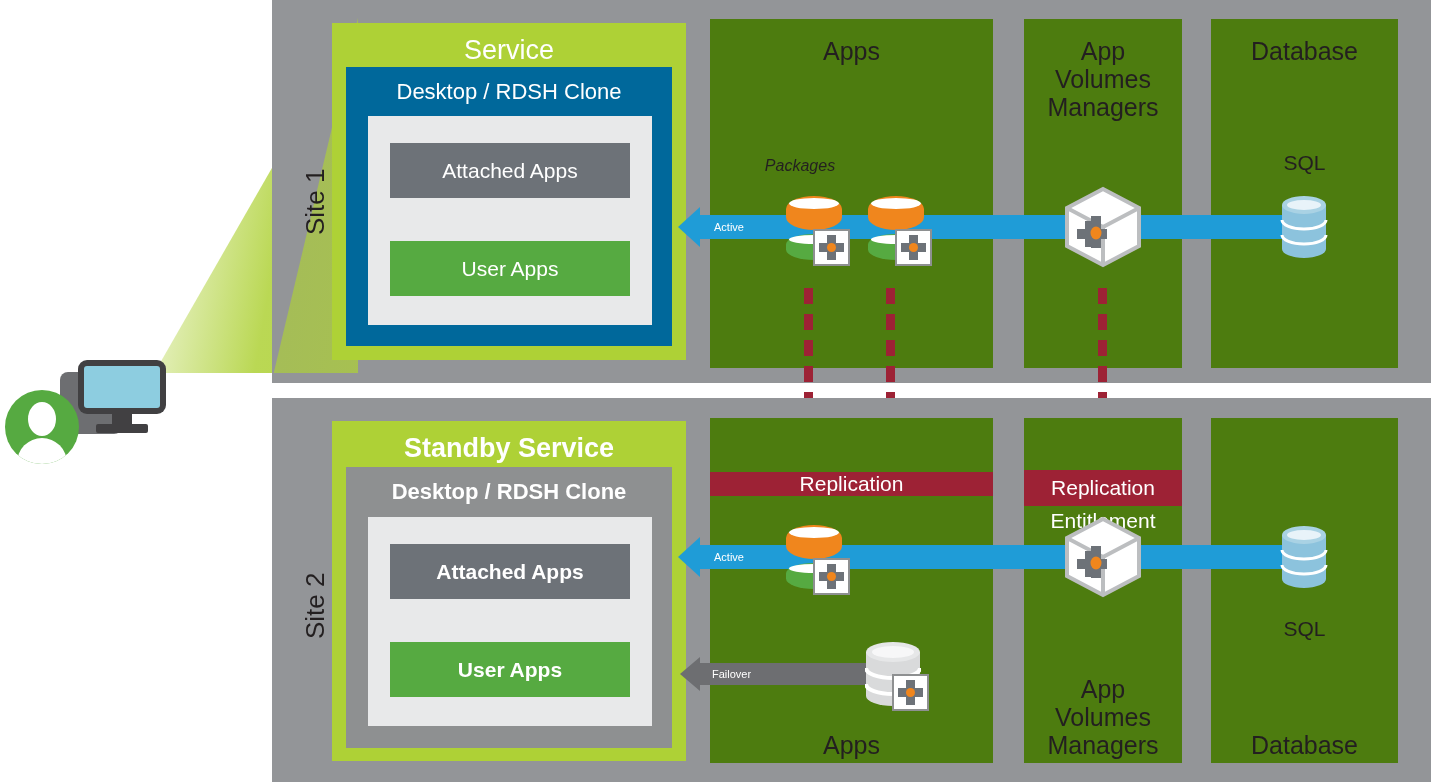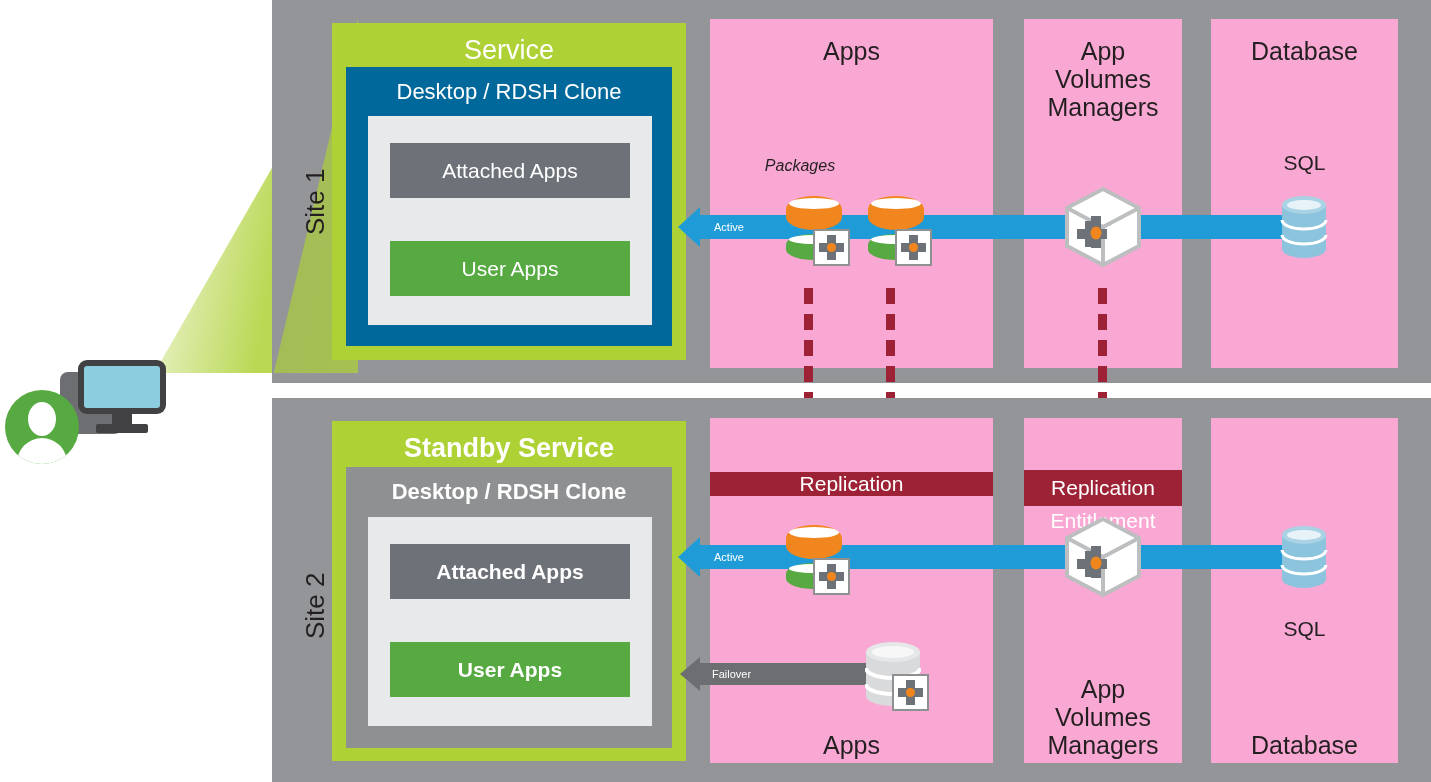--- a/index.html
+++ b/index.html
@@ -4,21 +4,21 @@
 <style>
   html,body{margin:0;padding:0;background:#ffffff;}
   body{font-family:"Liberation Sans","DejaVu Sans",sans-serif;}
   #stage{position:relative;width:1431px;height:782px;overflow:hidden;background:#ffffff;}
   .abs{position:absolute;box-sizing:border-box;}
 
   
   .site-panel{background:#939598;}
 
   
-  .col-card{background:#f9a8d4;}
+  .col-card{background:#4d7c0f;}
 
   
   .col-title{
     position:absolute;left:0;right:0;text-align:center;
     color:#231f20;font-size:25px;line-height:28px;font-weight:400;
   }
   .col-sub{
     position:absolute;left:0;right:0;text-align:center;
     color:#231f20;font-size:21px;line-height:23px;
   }

